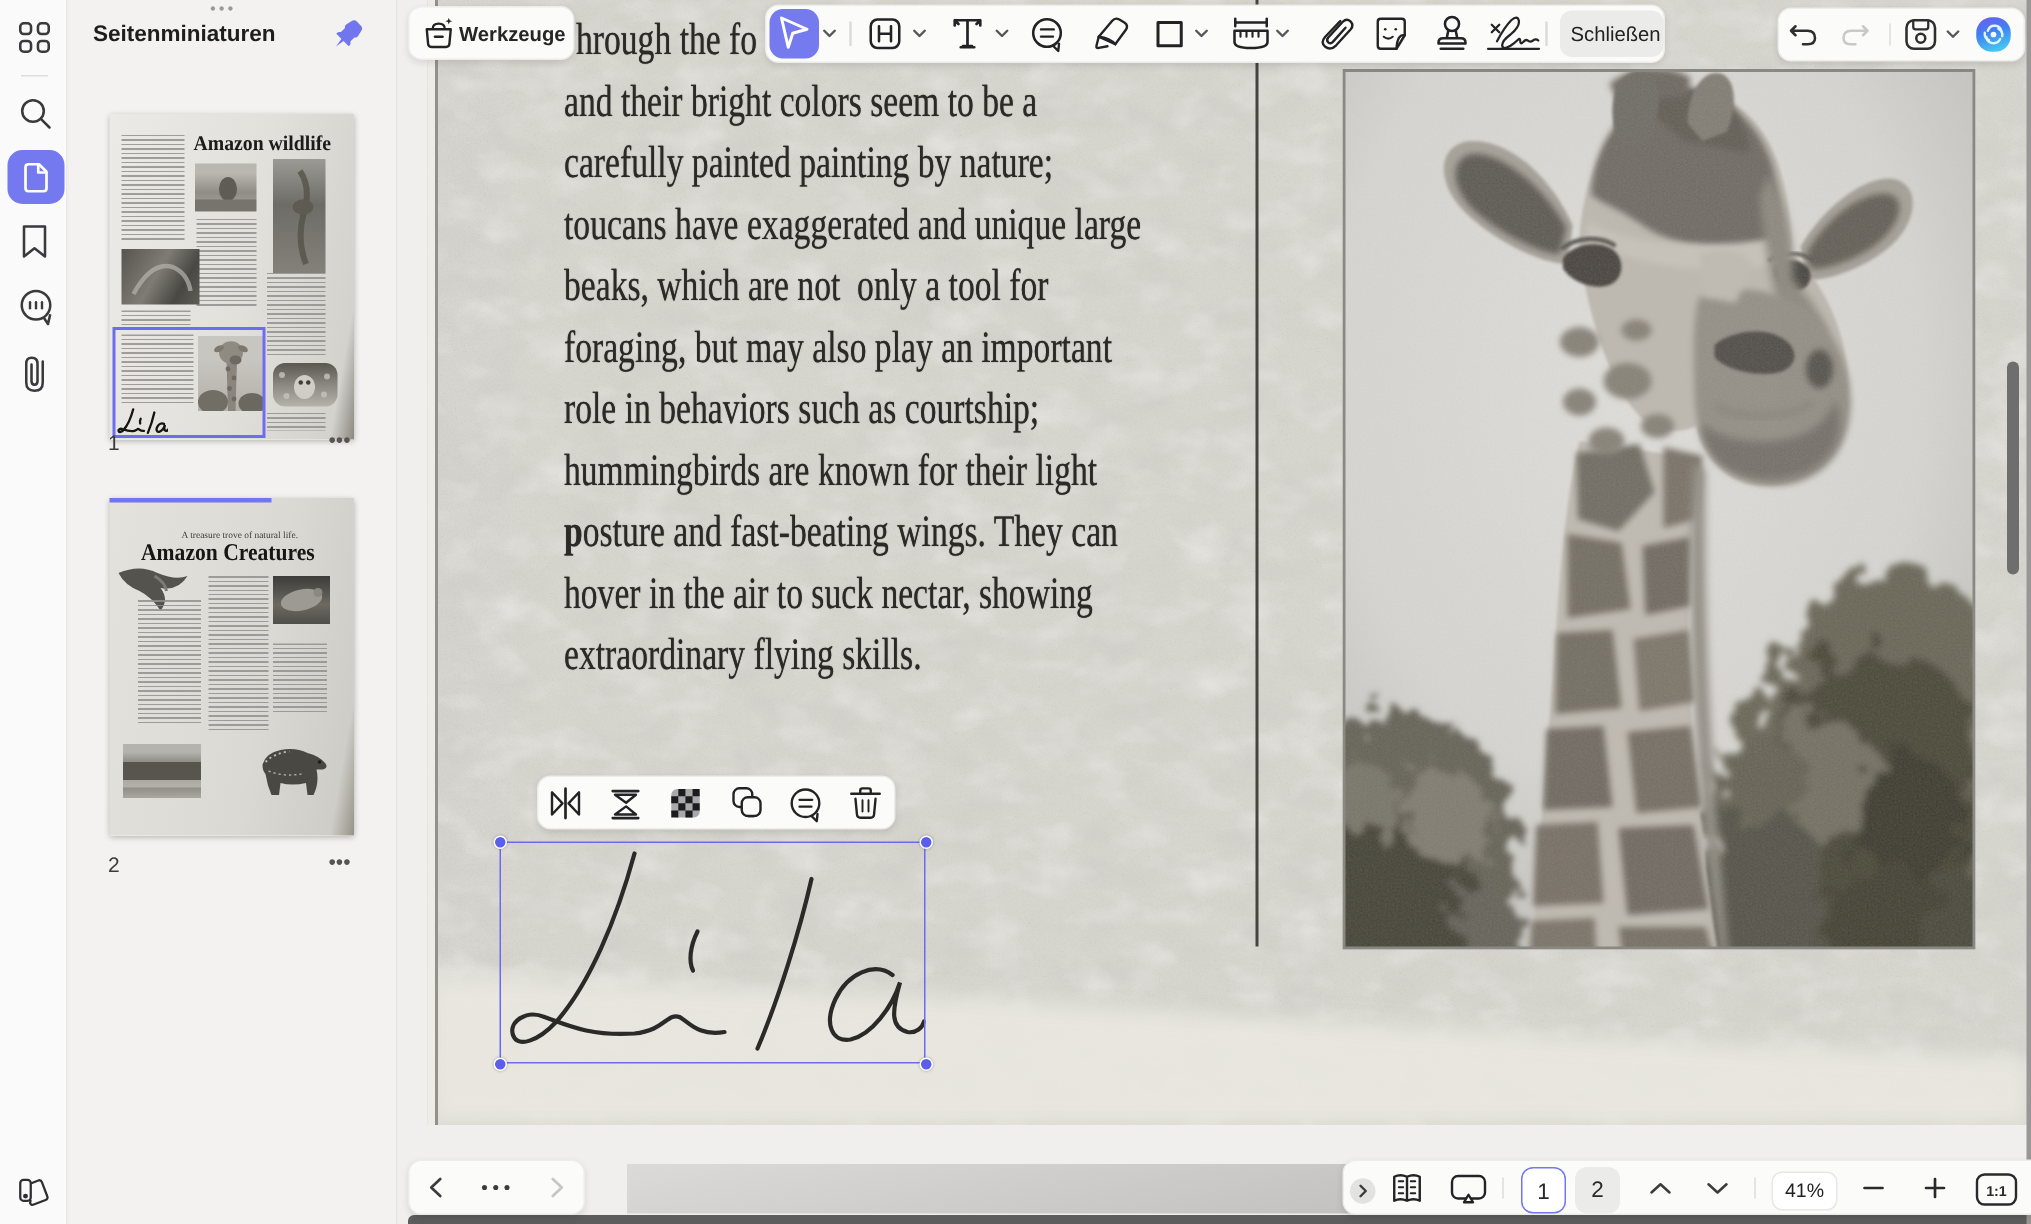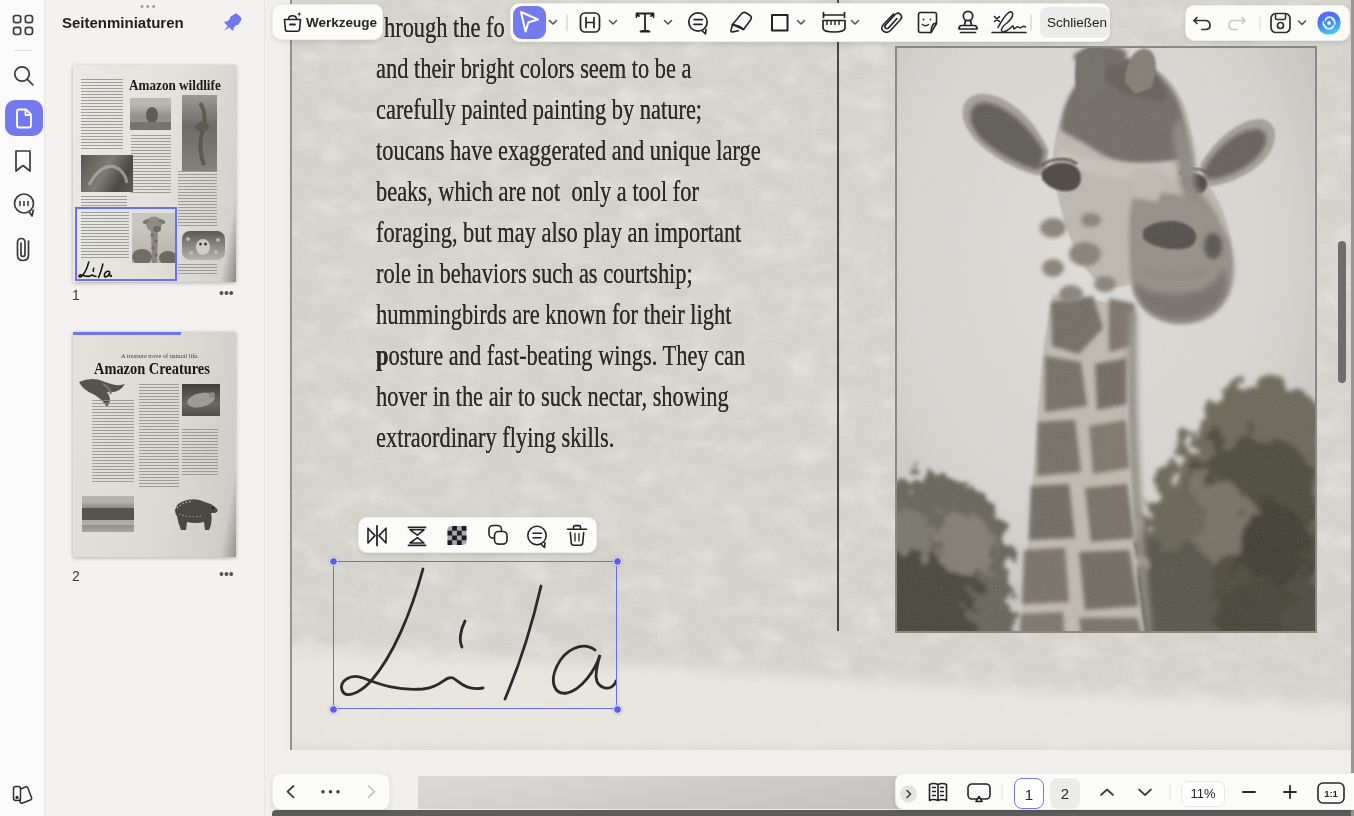--- a/index.html
+++ b/index.html
@@ -409,21 +409,21 @@
   <g stroke="#2a2a2c" stroke-width="1.8" stroke-linecap="round">
     <path d="M 348,19 L 360,19"></path>
     <path d="M 389,19 L 401,19 M 395,13 L 395,25"></path>
   </g>
   <rect x="423" y="10" width="26" height="20" rx="5" fill="none" stroke="#2a2a2c" stroke-width="1.6"></rect>
   <text x="436" y="24" font-family="Liberation Sans" font-size="9.5" font-weight="bold" fill="#2a2a2c" text-anchor="middle">1:1</text>
 </svg>
 </div>
 <div class="pgbtn" style="left:1014px;background:#fff;border:1.5px solid #7577ee;">1</div>
 <div class="pgbtn" style="left:1050px;background:#ebebea;">2</div>
-<div class="abs" style="left:1181px;top:781px;width:44px;height:26px;background:#fff;border:1px solid #e7e7e5;border-radius:7px;font-size:13px;color:#222;text-align:center;line-height:24px;">11%</div>
+<div class="abs" style="left:1181px;top:781px;width:44px;height:26px;background:#fff;border:1px solid #e7e7e5;border-radius:7px;font-size:13px;color:#222;text-align:center;line-height:24px;">41%</div>
 
 <div class="abs" id="rail"></div>
 <div class="abs" id="railicons" style="left:0;top:0;width:45px;height:816px;">
   <svg style="position:absolute;left:12px;top:14px" width="22" height="22" viewBox="0 0 22 22">
     <g fill="none" stroke="#3a3a3c" stroke-width="1.7">
       <rect x="1.5" y="1.5" width="7.2" height="7.2" rx="2.4"></rect>
       <rect x="13.3" y="1.5" width="7.2" height="7.2" rx="2.4"></rect>
       <rect x="1.5" y="13.3" width="7.2" height="7.2" rx="2.4"></rect>
       <rect x="13.3" y="13.3" width="7.2" height="7.2" rx="2.4"></rect>
     </g>
@@ -466,21 +466,21 @@
 <div class="abs" id="pinicon" style="left:223px;top:13px;">
 <svg width="19" height="19" viewBox="0 0 19 19">
   <g fill="#7276ee">
     <path d="M 11.8,0.9 C 12.8,0.3 14,0.5 14.9,1.4 L 17.6,4.1 C 18.5,5 18.7,6.2 18.1,7.2 L 15.6,11.2 C 15.1,12 14.2,12.2 13.3,12 L 10.6,14.7 C 10.9,16 10.5,17.2 9.5,17.8 L 1.2,9.5 C 1.8,8.5 3,8.1 4.3,8.4 L 7,5.7 C 6.8,4.8 7,3.9 7.8,3.4 Z"></path>
     <path d="M 1,18 L 4.8,12.7 L 6.3,14.2 Z"></path>
   </g>
 </svg>
 </div>
 <div class="abs" style="left:140px;top:0px;font-size:11px;color:#9a9a9a;letter-spacing:2px;">•••</div>
 
-<div class="abs" id="thumb1" style="left:73px;top:65px;width:163px;height:217px;background:linear-gradient(100deg,#eceae6 0%,#e2e0db 55%,#d4d2cd 92%,#8a8880 100%);box-shadow:0 1px 4px rgba(0,0,0,0.28);">
+<div class="abs" id="thumb1" style="left:73px;top:76px;width:163px;height:217px;background:linear-gradient(100deg,#eceae6 0%,#e2e0db 55%,#d4d2cd 92%,#8a8880 100%);box-shadow:0 1px 4px rgba(0,0,0,0.28);">
   <div class="tline" style="left:8px;top:14px;width:42px;height:70px;"></div>
   <div style="position:absolute;left:56px;top:13px;width:90px;font-family:'Liberation Serif',serif;font-weight:bold;font-size:14px;color:#1b1b19;white-space:nowrap;transform:scaleX(0.94);transform-origin:0 0;">Amazon wildlife</div>
   <div style="position:absolute;left:57px;top:33px;width:41px;height:32px;background:linear-gradient(180deg,#b9b7b0 20%,#8f8d85 60%,#a5a39b);"></div>
   <svg style="position:absolute;left:57px;top:33px" width="41" height="32">
       <ellipse cx="22" cy="17" rx="6" ry="8" fill="#5e5c55"></ellipse>
       <rect y="24" width="41" height="8" fill="#76746c"></rect>
     </svg>
   <div style="position:absolute;left:109px;top:30px;width:35px;height:76px;background:linear-gradient(180deg,#9c9a94,#6e6c66 40%,#83817a);"></div>
   <svg style="position:absolute;left:109px;top:30px" width="35" height="76">
       <path d="M 18,8 Q 26,20 20,38 Q 16,55 22,70" stroke="#555349" stroke-width="4" fill="none" opacity="0.8"></path>

